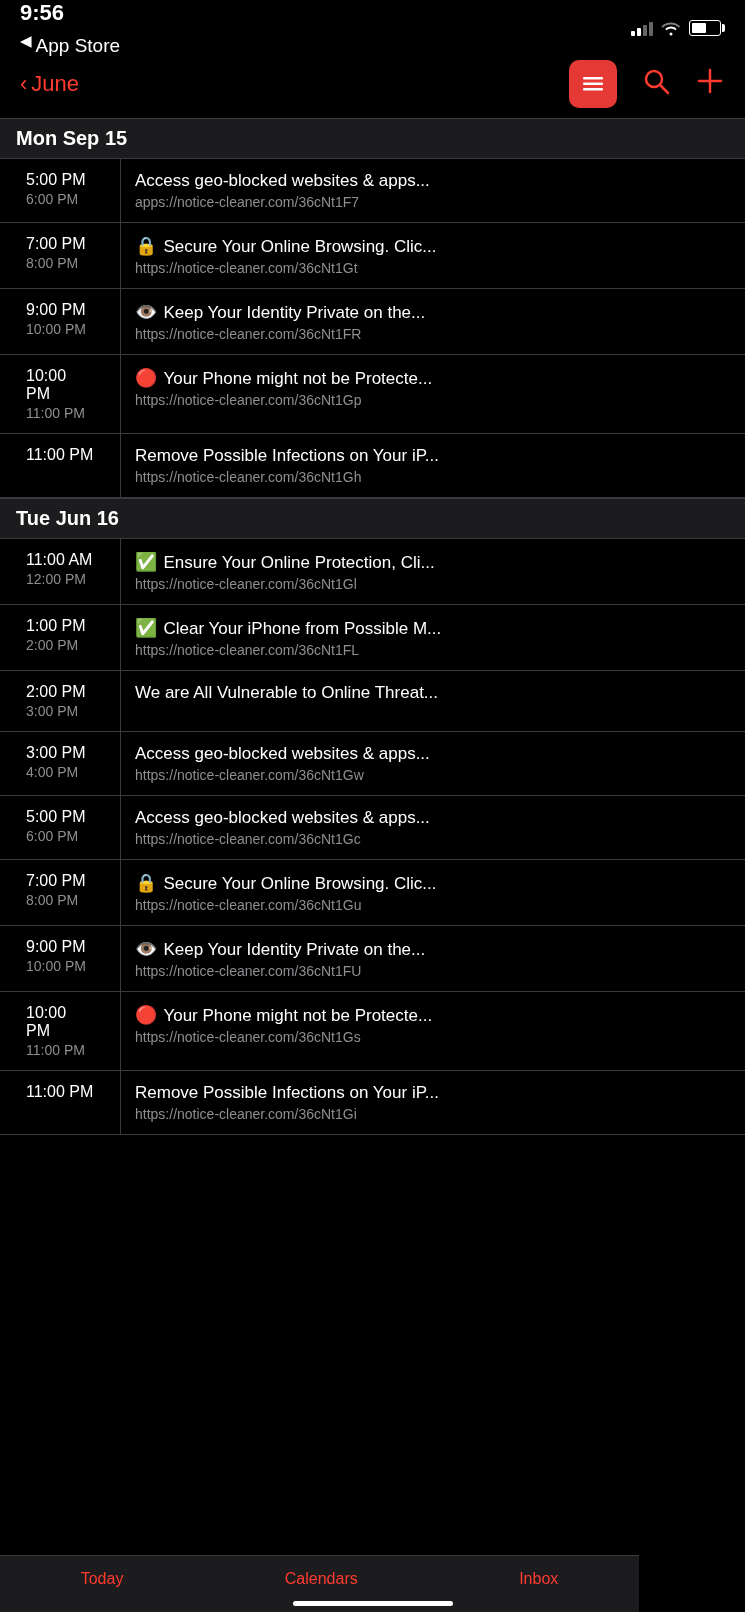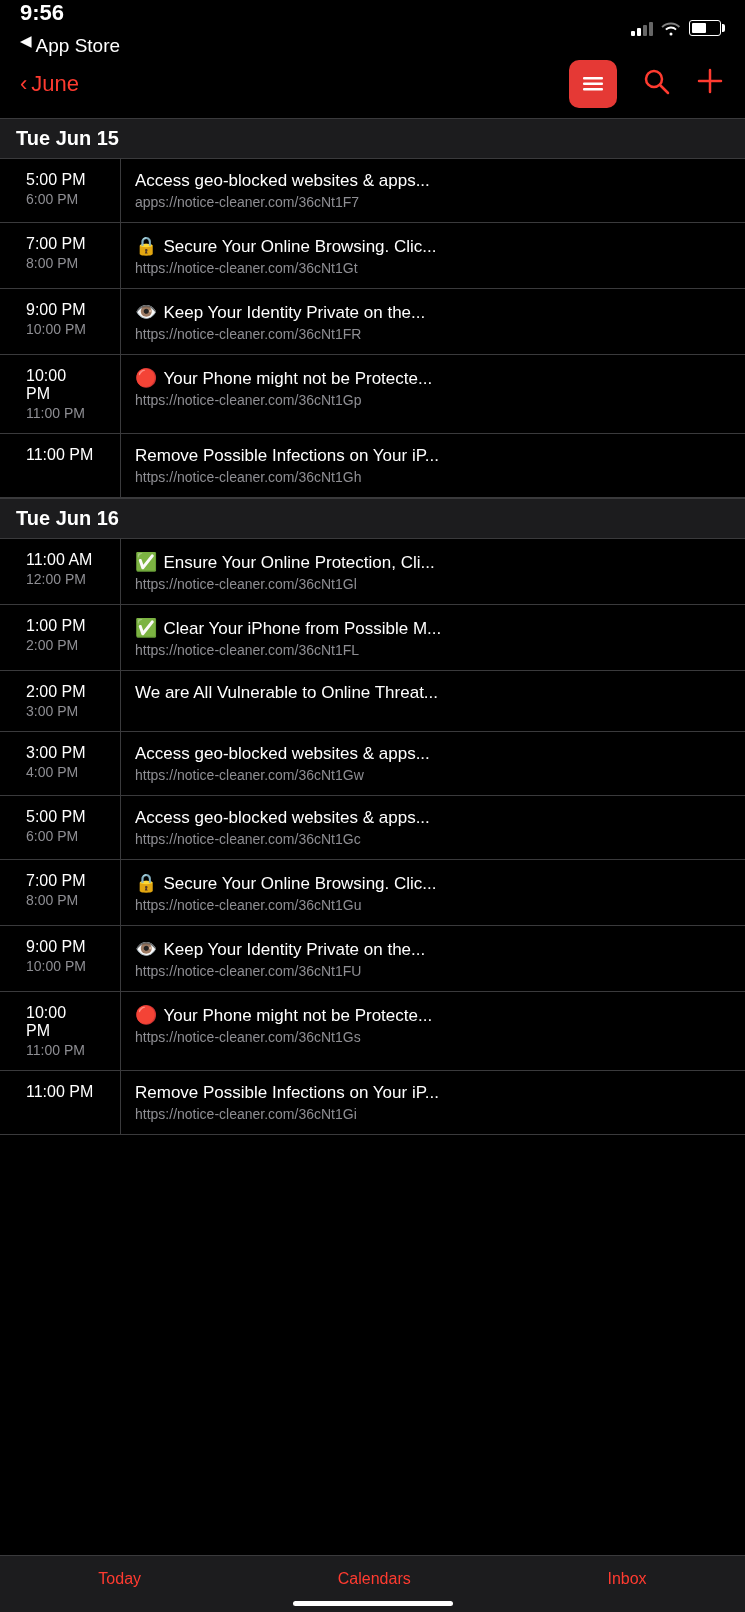--- a/index.html
+++ b/index.html
@@ -188,21 +188,21 @@
       white-space: nowrap;
       overflow: hidden;
       text-overflow: ellipsis;
     }
 
     
     .tab-bar {
       position: fixed;
       bottom: 0;
       left: 0;
-      width: 745px;
+      width: 639px;
       background: #1c1c1e;
       border-top: 0.5px solid #3a3a3c;
       display: flex;
       justify-content: space-around;
       align-items: center;
       padding: 14px 0 24px 0;
     }
     .tab-item {
       display: flex;
       flex-direction: column;
@@ -283,21 +283,21 @@
     <div class="nav-icon-btn add-icon-btn">
       <svg width="30" height="30" viewBox="0 0 30 30" fill="none">
         <line x1="15" y1="4" x2="15" y2="26" stroke="#ff3b30" stroke-width="2.5" stroke-linecap="round"></line>
         <line x1="4" y1="15" x2="26" y2="15" stroke="#ff3b30" stroke-width="2.5" stroke-linecap="round"></line>
       </svg>
     </div>
   </div>
 </div>
 
 <div class="content-area" id="calendar-content">
-    <div class="day-header">Tue  Jun 15</div>
+    <div class="day-header">Mon  Sep 15</div>
     <div class="event-row">
       <div class="event-time-col">
         <div class="event-time-start">5:00 PM</div>
         <div class="event-time-end">6:00 PM</div>
       </div>
       <div class="event-divider"></div>
       <div class="event-content">
         <div class="event-title">
           <span>Access geo-blocked websites &amp; apps...</span>
         </div>

